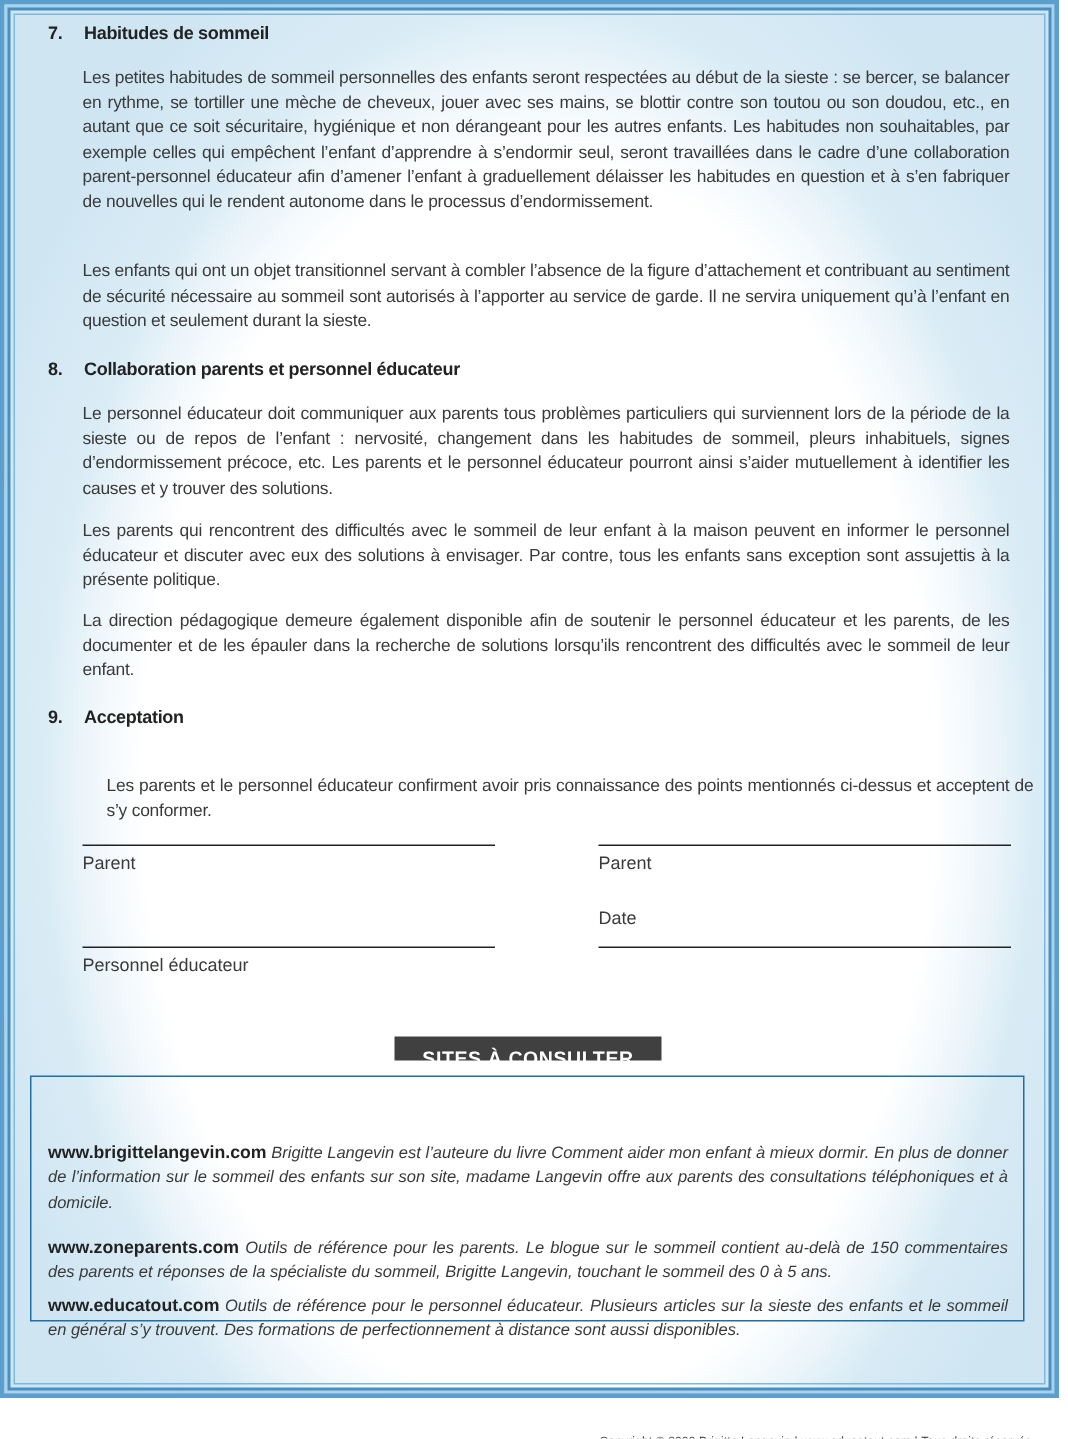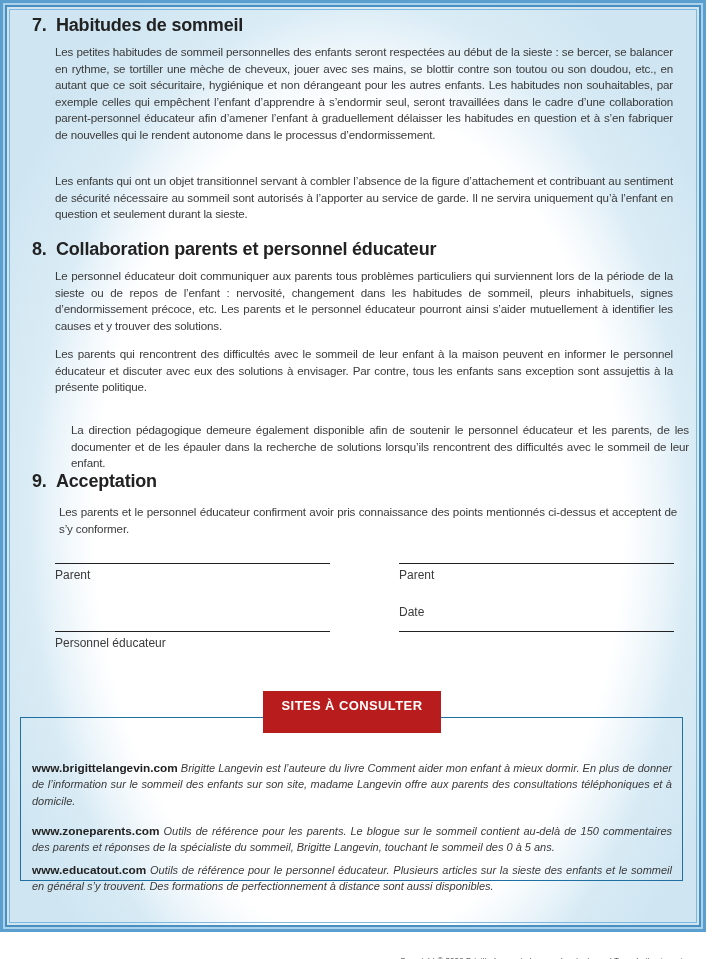--- a/index.html
+++ b/index.html
@@ -16,37 +16,37 @@
         radial-gradient(ellipse 330px 520px at 356px 520px, #ffffff 0%, #ffffff 80%, rgba(255,255,255,0) 100%),
         radial-gradient(ellipse 400px 600px at 356px 500px, #eef6fb 0%, #e2f0f8 70%, #cfe6f2 100%);
       overflow: hidden;
     }
     .frame::after {
       content: ""; position: absolute; left: 6px; right: 6px; top: 6px; bottom: 6px;
       border: 1px solid #7fb8de; pointer-events: none;
     }
     .content { position: absolute; left: 0; top: 0; width: 100%; }
     .section-title {
-      position: absolute; left: 32px; font-weight: bold; font-size: 18px; color: #222;
+      position: absolute; left: 32px; font-weight: bold; font-size: 12px; color: #222;
       font-family: "Liberation Sans Narrow", "Liberation Sans", sans-serif; letter-spacing: -0.2px;
     }
     .section-title .num { display: inline-block; width: 24px; }
     .para {
       position: absolute; left: 55px; width: 618px; font-size: 11.6px; line-height: 16.6px;
       text-align: justify; color: #3a3a3a; letter-spacing: -0.15px;
     }
     .sig-line { position: absolute; height: 1px; background: #222; width: 275px; }
     .sig-label { position: absolute; width: 275px; text-align: left; font-size: 12px; color: #3a3a3a; }
     .sites-box {
       position: absolute; left: 20px; top: 717px; width: 663px; height: 164px;
       border: 1px solid #1f6fa3; box-sizing: border-box;
     }
     .sites-header {
-      position: absolute; left: 263px; top: 691px; width: 178px; height: 42px;
-      background: #b91c1c; color: #fff; font-weight: bold; font-size: 13px;
+      position: absolute; left: 263px; top: 691px; width: 178px; height: 16px;
+      background: #404040; color: #fff; font-weight: bold; font-size: 13px;
       text-align: center; line-height: 30px; letter-spacing: 0.4px;
     }
     .site-entry {
       position: absolute; left: 32px; width: 640px; font-size: 11px; line-height: 16.3px;
       color: #3a3a3a; text-align: justify; margin-top: 27px;
     }
     .site-entry .url { font-weight: bold; font-style: normal; color: #222; font-size: 11.8px; }
     .site-entry .desc { font-style: italic; }
     .footer {
       position: absolute; right: 22px; top: 940px; font-size: 8px; color: #333; letter-spacing: 0.1px; margin-top: 16px;
@@ -63,26 +63,26 @@
     <span class="num">7.</span><span>Habitudes de sommeil</span>
   </div>
   <p class="para" style="top:44px; margin:0;">Les petites habitudes de sommeil personnelles des enfants seront respectées au début de la sieste : se bercer, se balancer en rythme, se tortiller une mèche de cheveux, jouer avec ses mains, se blottir contre son toutou ou son doudou, etc., en autant que ce soit sécuritaire, hygiénique et non dérangeant pour les autres enfants. Les habitudes non souhaitables, par exemple celles qui empêchent l’enfant d’apprendre à s’endormir seul, seront travaillées dans le cadre d’une collaboration parent-personnel éducateur afin d’amener l’enfant à graduellement délaisser les habitudes en question et à s’en fabriquer de nouvelles qui le rendent autonome dans le processus d’endormissement.</p>
   <p class="para" style="top:173px; margin:0;">Les enfants qui ont un objet transitionnel servant à combler l’absence de la figure d’attachement et contribuant au sentiment de sécurité nécessaire au sommeil sont autorisés à l’apporter au service de garde. Il ne servira uniquement qu’à l’enfant en question et seulement durant la sieste.</p>
 
   <div class="section-title" style="top:239px;">
     <span class="num">8.</span><span>Collaboration parents et personnel éducateur</span>
   </div>
   <p class="para" style="top:268px; margin:0;">Le personnel éducateur doit communiquer aux parents tous problèmes particuliers qui surviennent lors de la période de la sieste ou de repos de l’enfant : nervosité, changement dans les habitudes de sommeil, pleurs inhabituels, signes d’endormissement précoce, etc. Les parents et le personnel éducateur pourront ainsi s’aider mutuellement à identifier les causes et y trouver des solutions.</p>
   <p class="para" style="top:346px; margin:0;">Les parents qui rencontrent des difficultés avec le sommeil de leur enfant à la maison peuvent en informer le personnel éducateur et discuter avec eux des solutions à envisager. Par contre, tous les enfants sans exception sont assujettis à la présente politique.</p>
-  <p class="para" style="top:406px; margin:16px;">La direction pédagogique demeure également disponible afin de soutenir le personnel éducateur et les parents, de les documenter et de les épauler dans la recherche de solutions lorsqu’ils rencontrent des difficultés avec le sommeil de leur enfant.</p>
+  <p class="para" style="top:406px; margin:0;">La direction pédagogique demeure également disponible afin de soutenir le personnel éducateur et les parents, de les documenter et de les épauler dans la recherche de solutions lorsqu’ils rencontrent des difficultés avec le sommeil de leur enfant.</p>
 
   <div class="section-title" style="top:471px;">
     <span class="num">9.</span><span>Acceptation</span>
   </div>
-  <p class="para" style="top:500px; margin:4px;">Les parents et le personnel éducateur confirment avoir pris connaissance des points mentionnés ci-dessus et acceptent de s’y conformer.</p>
+  <p class="para" style="top:500px; margin:16px;">Les parents et le personnel éducateur confirment avoir pris connaissance des points mentionnés ci-dessus et acceptent de s’y conformer.</p>
 
   <div class="sig-line" style="left:55px; top:563px;"></div>
   <div class="sig-label" style="left:55px; top:568px;">Parent</div>
   <div class="sig-line" style="left:399px; top:563px;"></div>
   <div class="sig-label" style="left:399px; top:568px;">Parent</div>
   <div class="sig-line" style="left:55px; top:631px;"></div>
   <div class="sig-label" style="left:55px; top:636px;">Personnel éducateur</div>
   <div class="sig-line" style="left:399px; top:631px;"></div>
   <div class="sig-label" style="left:399px; top:605px;">Date</div>
 

